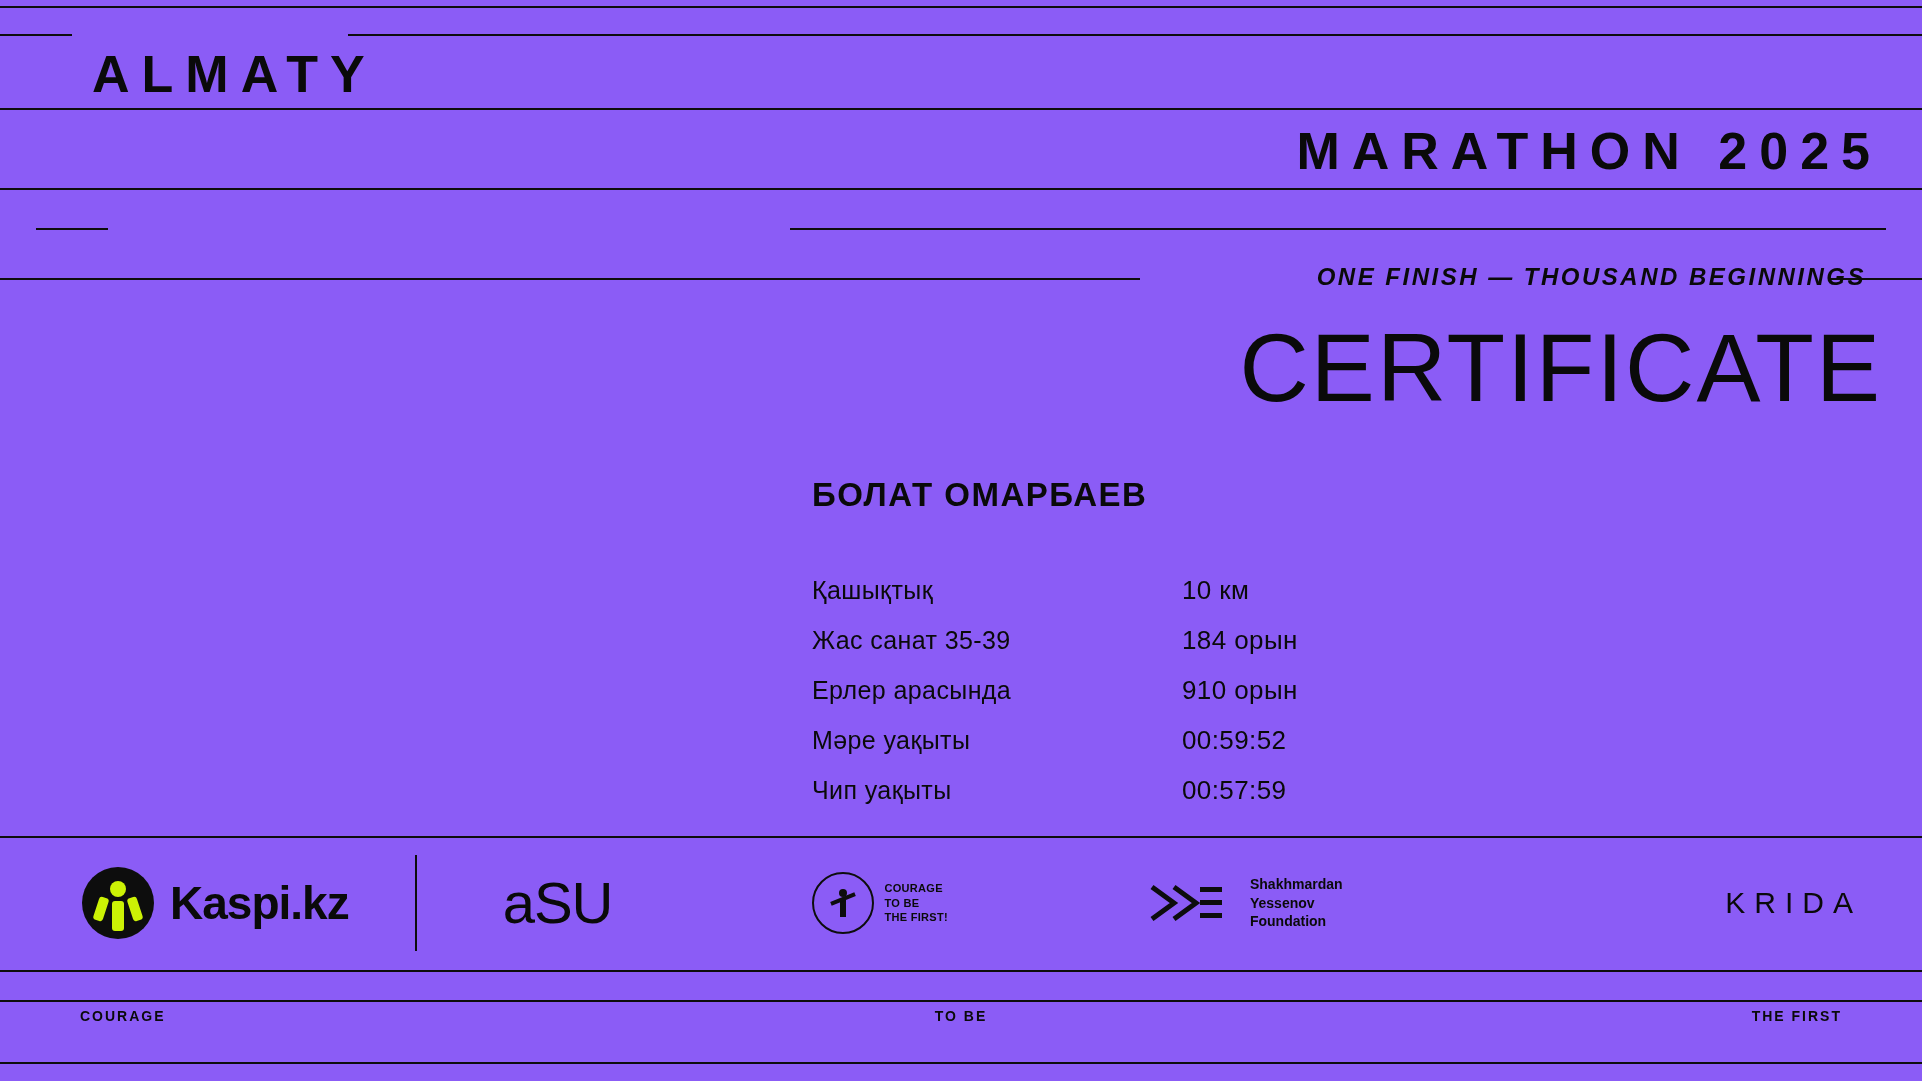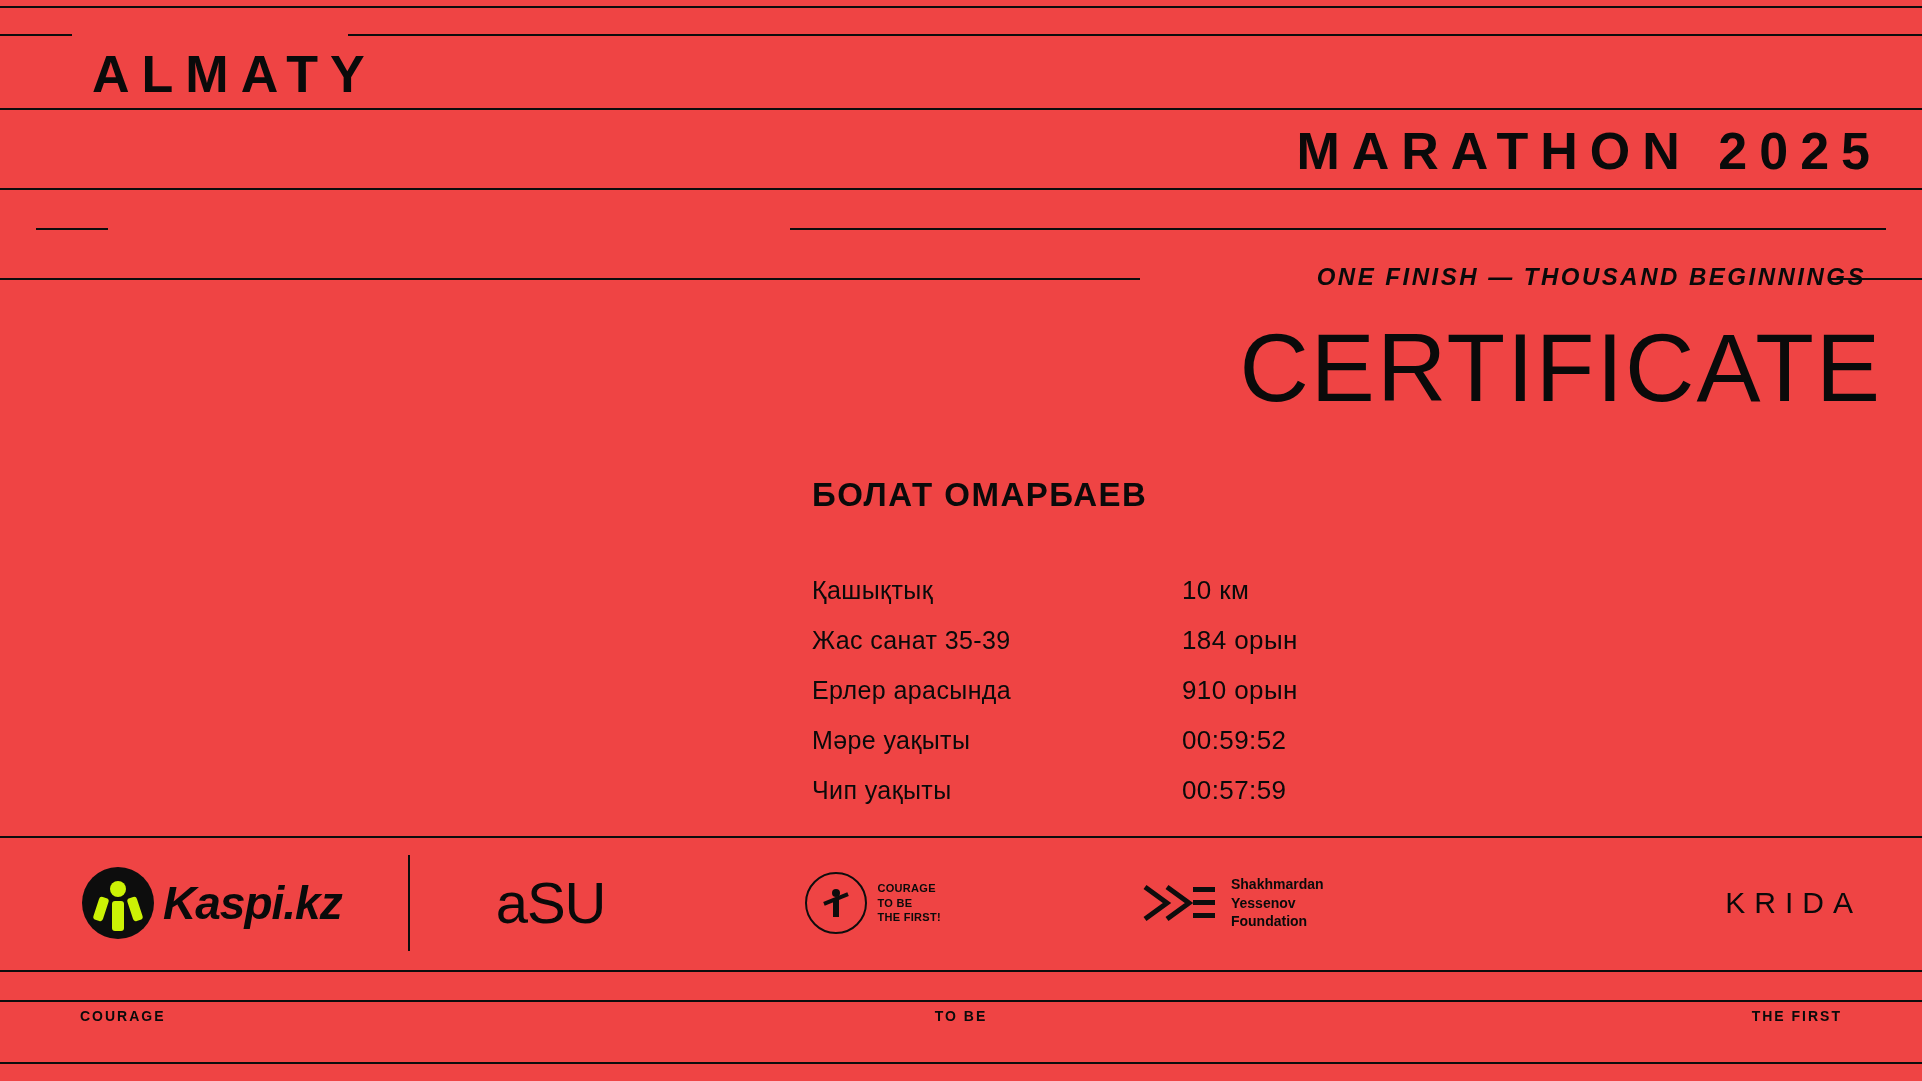--- a/index.html
+++ b/index.html
@@ -7,21 +7,21 @@
     width: 1922px;
     height: 1081px;
     background: #d4f500;
     font-family: "Liberation Sans", sans-serif;
     overflow: hidden;
   }
   .cert {
     position: relative;
     width: 1922px;
     height: 1081px;
-    background: #ef4444;
+    background: #8b5cf6;
     color: #0a0a0a;
   }
 
   
   .rule {
     position: absolute;
     height: 2px;
     background: #0d0d0d;
   }
 
@@ -128,22 +128,21 @@
   }
   .sponsor {
     display: flex;
     align-items: center;
     justify-content: center;
   }
   .kaspi {
     margin-left: 82px;
     display: flex;
     align-items: center;
-    gap: 9px;
-    font-style: italic;
+    gap: 16px;
   }
   .kaspi-mark {
     width: 72px;
     height: 72px;
     border-radius: 50%;
     background: #0d0d0d;
     position: relative;
     overflow: hidden;
   }
   .kaspi-mark .head {
@@ -227,21 +226,21 @@
   .ctbf-text {
     font-size: 11px;
     font-weight: 700;
     line-height: 1.35;
     letter-spacing: 0.3px;
   }
   .shy {
     margin-left: 200px;
     display: flex;
     align-items: center;
-    gap: 12px;
+    gap: 24px;
   }
   .shy-text {
     font-size: 14px;
     font-weight: 700;
     line-height: 1.35;
   }
   .krida {
     position: absolute;
     right: 60px;
     font-size: 30px;

